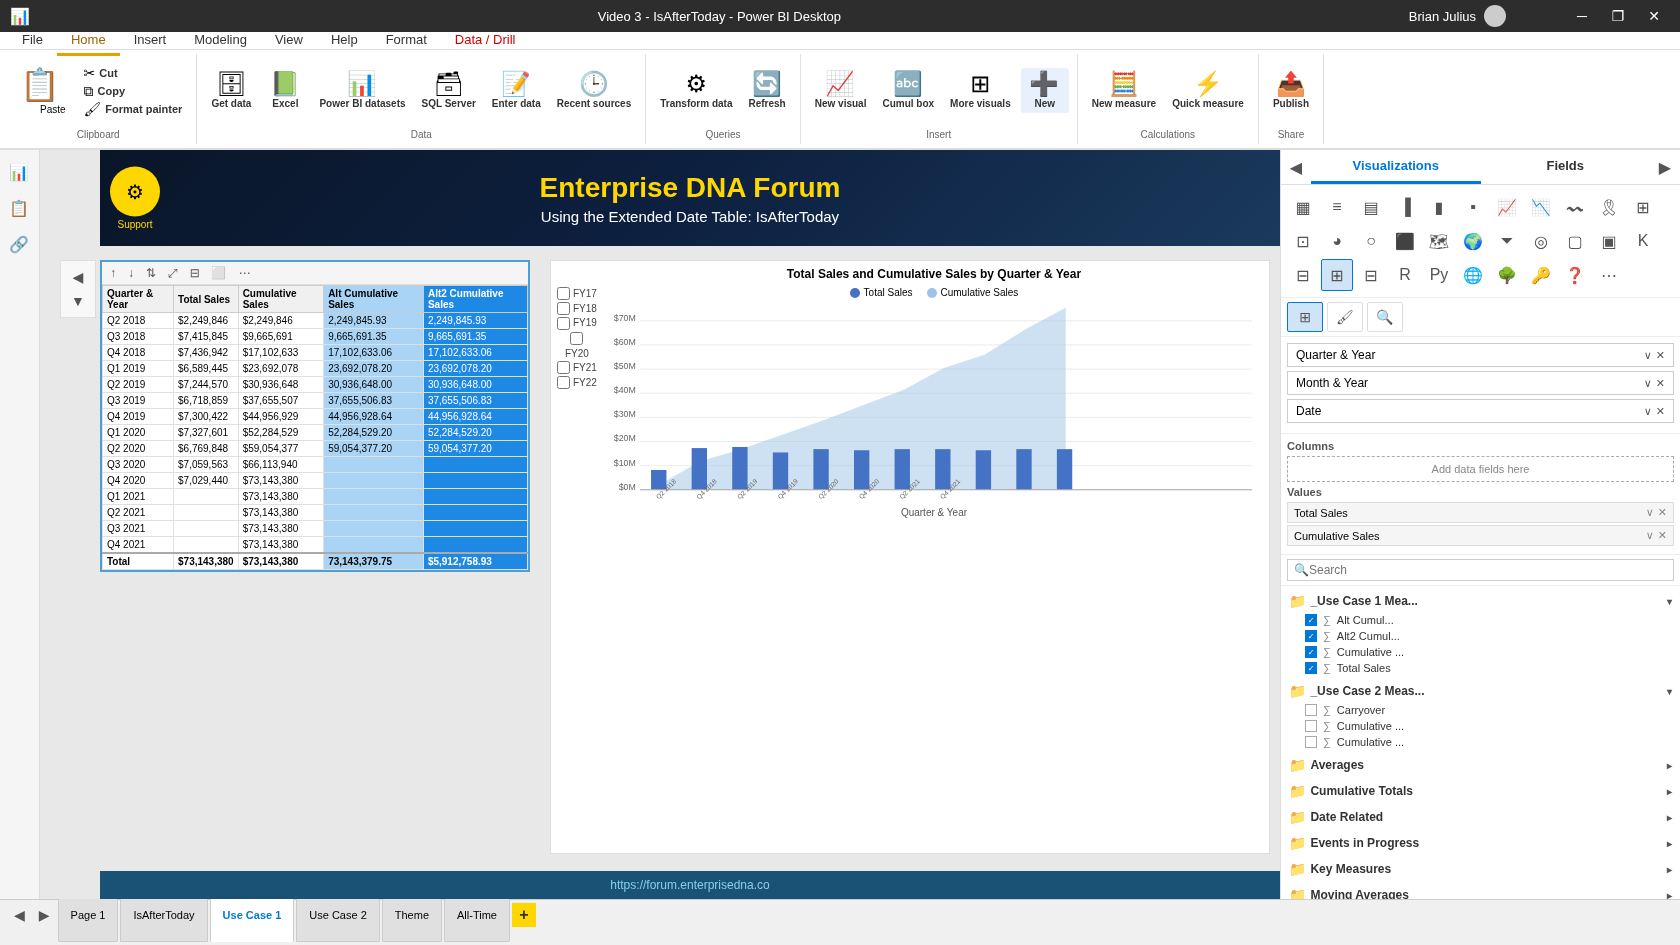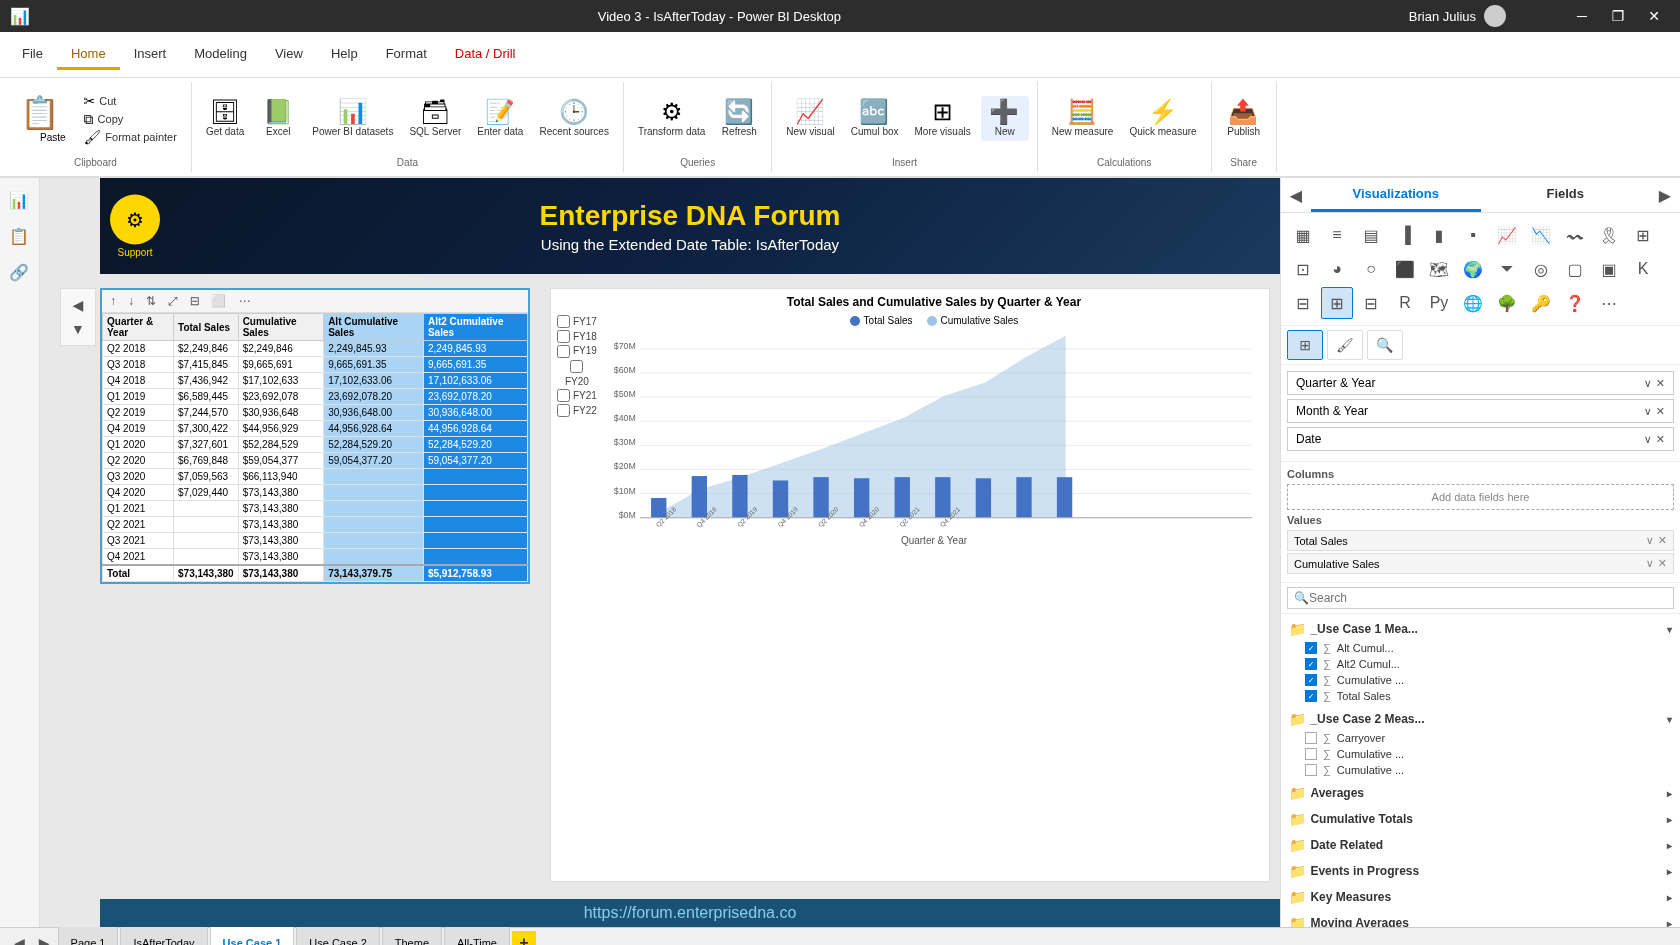--- a/index.html
+++ b/index.html
@@ -7,33 +7,33 @@
 
     
     #titlebar { display: flex; align-items: center; justify-content: space-between; background: #2d2d2d; color: #fff; height: 32px; padding: 0 10px; }
     #titlebar .title { flex: 1; text-align: center; font-size: 13px; }
     #titlebar .win-controls { display: flex; gap: 4px; }
     #titlebar .win-btn { width: 32px; height: 32px; display: flex; align-items: center; justify-content: center; font-size: 14px; cursor: pointer; }
     #titlebar .user-area { display: flex; align-items: center; gap: 8px; margin-right: 60px; font-size: 13px; }
     #titlebar .avatar { width: 22px; height: 22px; background: #ccc; border-radius: 50%; }
 
     
-    #ribbon-tabs { display: flex; align-items: center; background: #fff; border-bottom: 1px solid #ddd; height: 46px; padding: 0 8px; }
+    #ribbon-tabs { display: flex; align-items: center; background: #fff; border-bottom: 1px solid #ddd; height: 18px; padding: 0 8px; }
     .ribbon-tab { padding: 6px 14px; font-size: 13px; cursor: pointer; color: #333; border-bottom: 3px solid transparent; }
     .ribbon-tab.active { color: #a16207; border-bottom: 3px solid #e8a000; }
     .ribbon-tab.data-drill { color: #c00; }
 
     
     #ribbon { display: flex; align-items: stretch; background: #fff; border-bottom: 2px solid #ddd; height: 100px; padding: 4px 0; }
     .ribbon-group { display: flex; flex-direction: column; align-items: center; border-right: 1px solid #e0e0e0; padding: 2px 8px; }
     .ribbon-group-label { font-size: 10px; color: #666; margin-top: auto; padding-top: 4px; padding-bottom: 2px; }
     .ribbon-items { display: flex; align-items: center; gap: 4px; flex: 1; }
     .ribbon-btn { display: flex; flex-direction: column; align-items: center; cursor: pointer; padding: 4px 6px; border-radius: 3px; min-width: 48px; }
     .ribbon-btn .icon { font-size: 24px; line-height: 1; }
-    .ribbon-btn .label { font-size: 10px; margin-top: 2px; color: #333; }
+    .ribbon-btn .label { font-size: 10px; margin-top: 2px; color: #333; font-weight: bold; }
     .ribbon-btn.small { flex-direction: row; min-width: unset; padding: 2px 6px; gap: 4px; }
     .ribbon-btn.small .icon { font-size: 14px; }
     .ribbon-btn.small .label { font-size: 11px; margin-top: 0; }
     .clipboard-btns { display: flex; flex-direction: column; }
     .paste-big { display: flex; flex-direction: column; align-items: center; cursor: pointer; padding: 4px 8px; border-radius: 3px; }
     .paste-big .icon { font-size: 32px; }
     .paste-big .label { font-size: 10px; margin-left: 24px; }
 
     
     #main { display: flex; height: calc(945px - 32px - 34px - 100px - 30px); }
@@ -68,21 +68,21 @@
     .chart-legend { display: flex; gap: 14px; justify-content: center; font-size: 10px; margin-bottom: 4px; }
     .legend-item { display: flex; align-items: center; gap: 4px; }
     .legend-dot { width: 10px; height: 10px; border-radius: 50%; }
 
     
     #filters-panel { position: absolute; left: 20px; top: 110px; width: 36px; background: #f8f8f8; border: 1px solid #ddd; display: flex; flex-direction: column; align-items: center; padding: 4px 0; }
     .filter-icon { font-size: 14px; padding: 4px; cursor: pointer; color: #555; }
 
     
     #page-footer { position: absolute; bottom: 0; left: 60px; right: 0; height: 28px; background: #1a5276; display: flex; align-items: center; justify-content: center; }
-    .footer-url { color: #87ceeb; font-size: 16px; }
+    .footer-url { color: #87ceeb; font-size: 12px; }
 
     
     #right-panel { width: 400px; background: #fff; border-left: 1px solid #ddd; display: flex; flex-direction: column; }
     #right-panel-header { display: flex; align-items: center; background: #fff; border-bottom: 1px solid #ddd; }
     .panel-tab { flex: 1; padding: 8px; text-align: center; font-size: 13px; font-weight: 600; cursor: pointer; color: #333; border-bottom: 3px solid transparent; }
     .panel-tab.active { border-bottom: 3px solid #0078d7; color: #0078d7; }
     .panel-nav { width: 30px; height: 34px; display: flex; align-items: center; justify-content: center; cursor: pointer; font-size: 16px; color: #555; }
 
     
     #viz-grid { display: flex; flex-wrap: wrap; gap: 2px; padding: 6px; border-bottom: 1px solid #eee; }
@@ -362,20 +362,27 @@
               <td>$23,692,078</td>
               <td class="highlight-col">23,692,078.20</td>
               <td class="selected-col">23,692,078.20</td>
             </tr>
             <tr>
               <td>Q2 2019</td>
               <td>$7,244,570</td>
               <td>$30,936,648</td>
               <td class="highlight-col">30,936,648.00</td>
               <td class="selected-col">30,936,648.00</td>
+            </tr>
+            <tr>
+              <td>Q3 2019</td>
+              <td>$6,718,859</td>
+              <td>$37,655,507</td>
+              <td class="highlight-col">37,655,506.83</td>
+              <td class="selected-col">37,655,506.83</td>
             </tr>
             <tr>
               <td>Q4 2019</td>
               <td>$7,300,422</td>
               <td>$44,956,929</td>
               <td class="highlight-col">44,956,928.64</td>
               <td class="selected-col">44,956,928.64</td>
             </tr>
             <tr>
               <td>Q1 2020</td>

